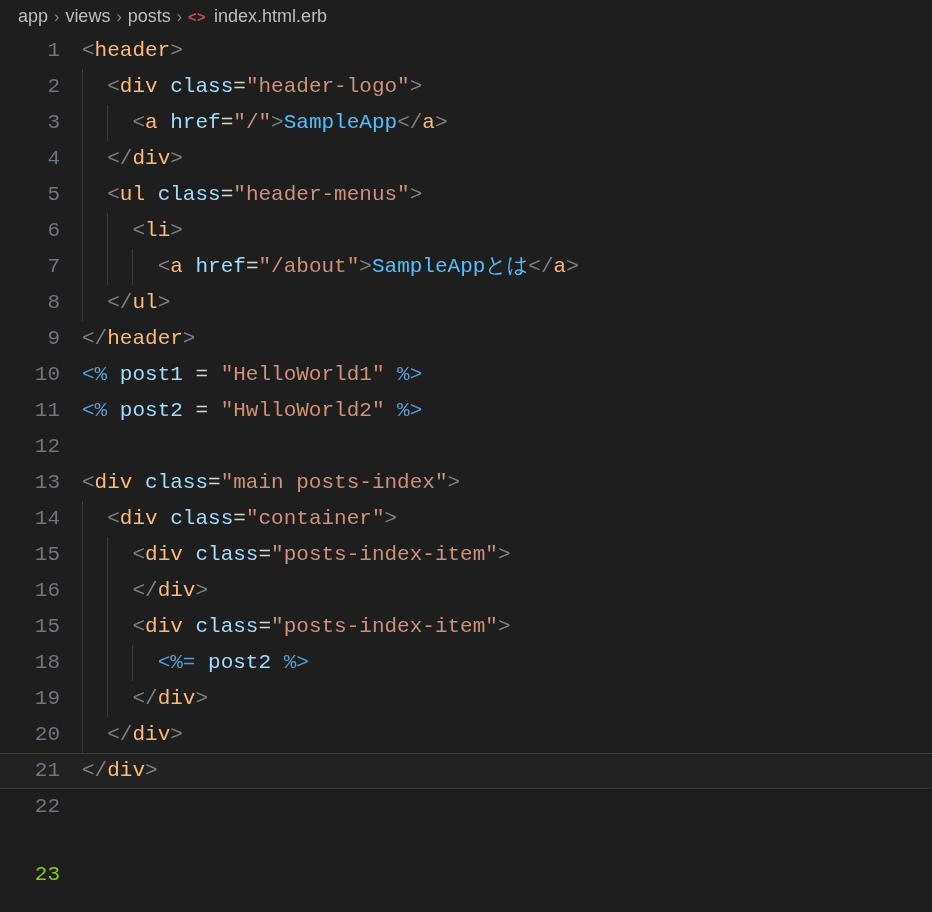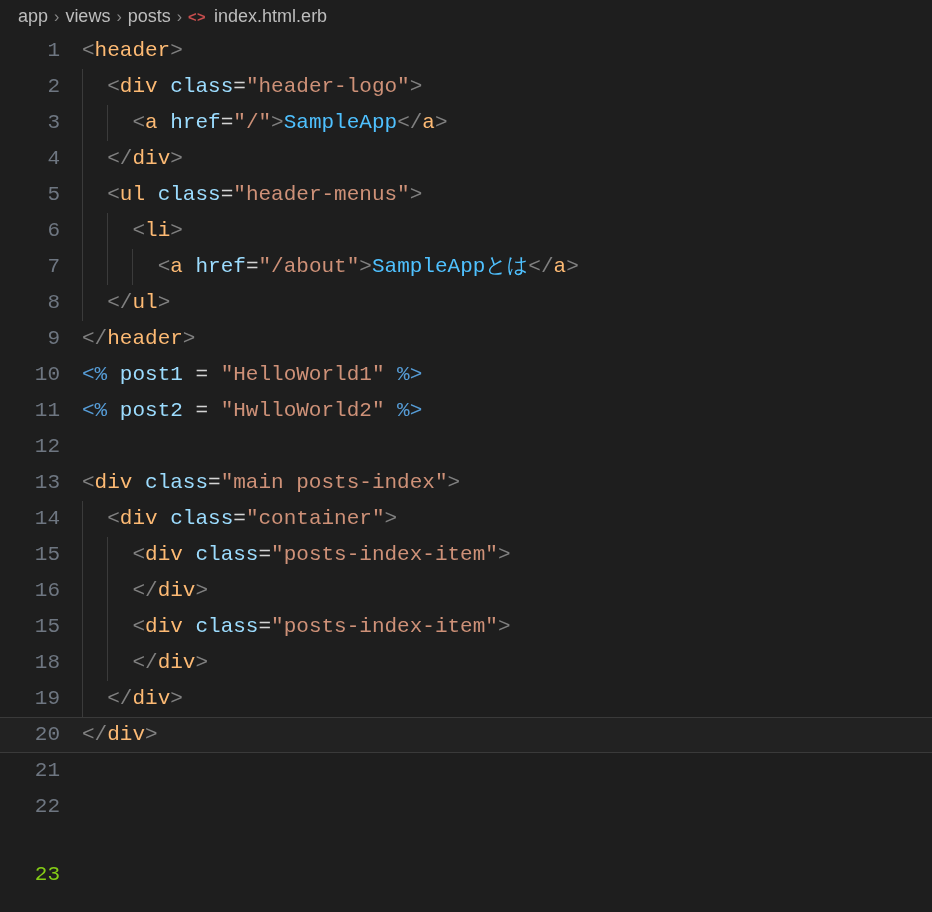--- a/index.html
+++ b/index.html
@@ -164,20 +164,21 @@
 
     <div class="line"><span class="indent-guide" style="left:0px;"></span>  <span class="tok-bracket">&lt;</span><span class="tok-tag">div</span><span> </span><span class="tok-attr">class</span><span class="tok-eq">=</span><span class="tok-str">"container"</span><span class="tok-bracket">&gt;</span></div>
 
     <div class="line"><span class="indent-guide" style="left:0px;"></span><span class="indent-guide" style="left:25px;"></span>    <span class="tok-bracket">&lt;</span><span class="tok-tag">div</span><span> </span><span class="tok-attr">class</span><span class="tok-eq">=</span><span class="tok-str">"posts-index-item"</span><span class="tok-bracket">&gt;</span></div>
 
 
     <div class="line"><span class="indent-guide" style="left:0px;"></span><span class="indent-guide" style="left:25px;"></span>    <span class="tok-bracket">&lt;/</span><span class="tok-tag">div</span><span class="tok-bracket">&gt;</span></div>
 
     <div class="line"><span class="indent-guide" style="left:0px;"></span><span class="indent-guide" style="left:25px;"></span>    <span class="tok-bracket">&lt;</span><span class="tok-tag">div</span><span> </span><span class="tok-attr">class</span><span class="tok-eq">=</span><span class="tok-str">"posts-index-item"</span><span class="tok-bracket">&gt;</span></div>
 
+    <div class="line"><span class="indent-guide" style="left:0px;"></span><span class="indent-guide" style="left:25px;"></span><span class="indent-guide" style="left:50px;"></span>      <span class="tok-erb">&lt;%=</span><span> </span><span class="tok-var">post2</span><span> </span><span class="tok-erb">%&gt;</span></div>
 
     <div class="line"><span class="indent-guide" style="left:0px;"></span><span class="indent-guide" style="left:25px;"></span>    <span class="tok-bracket">&lt;/</span><span class="tok-tag">div</span><span class="tok-bracket">&gt;</span></div>
 
     <div class="line"><span class="indent-guide" style="left:0px;"></span>  <span class="tok-bracket">&lt;/</span><span class="tok-tag">div</span><span class="tok-bracket">&gt;</span></div>
 
     <div class="line active-line"><span class="tok-bracket">&lt;/</span><span class="tok-tag">div</span><span class="tok-bracket">&gt;</span></div>
 
   </div>
 </div>
 

